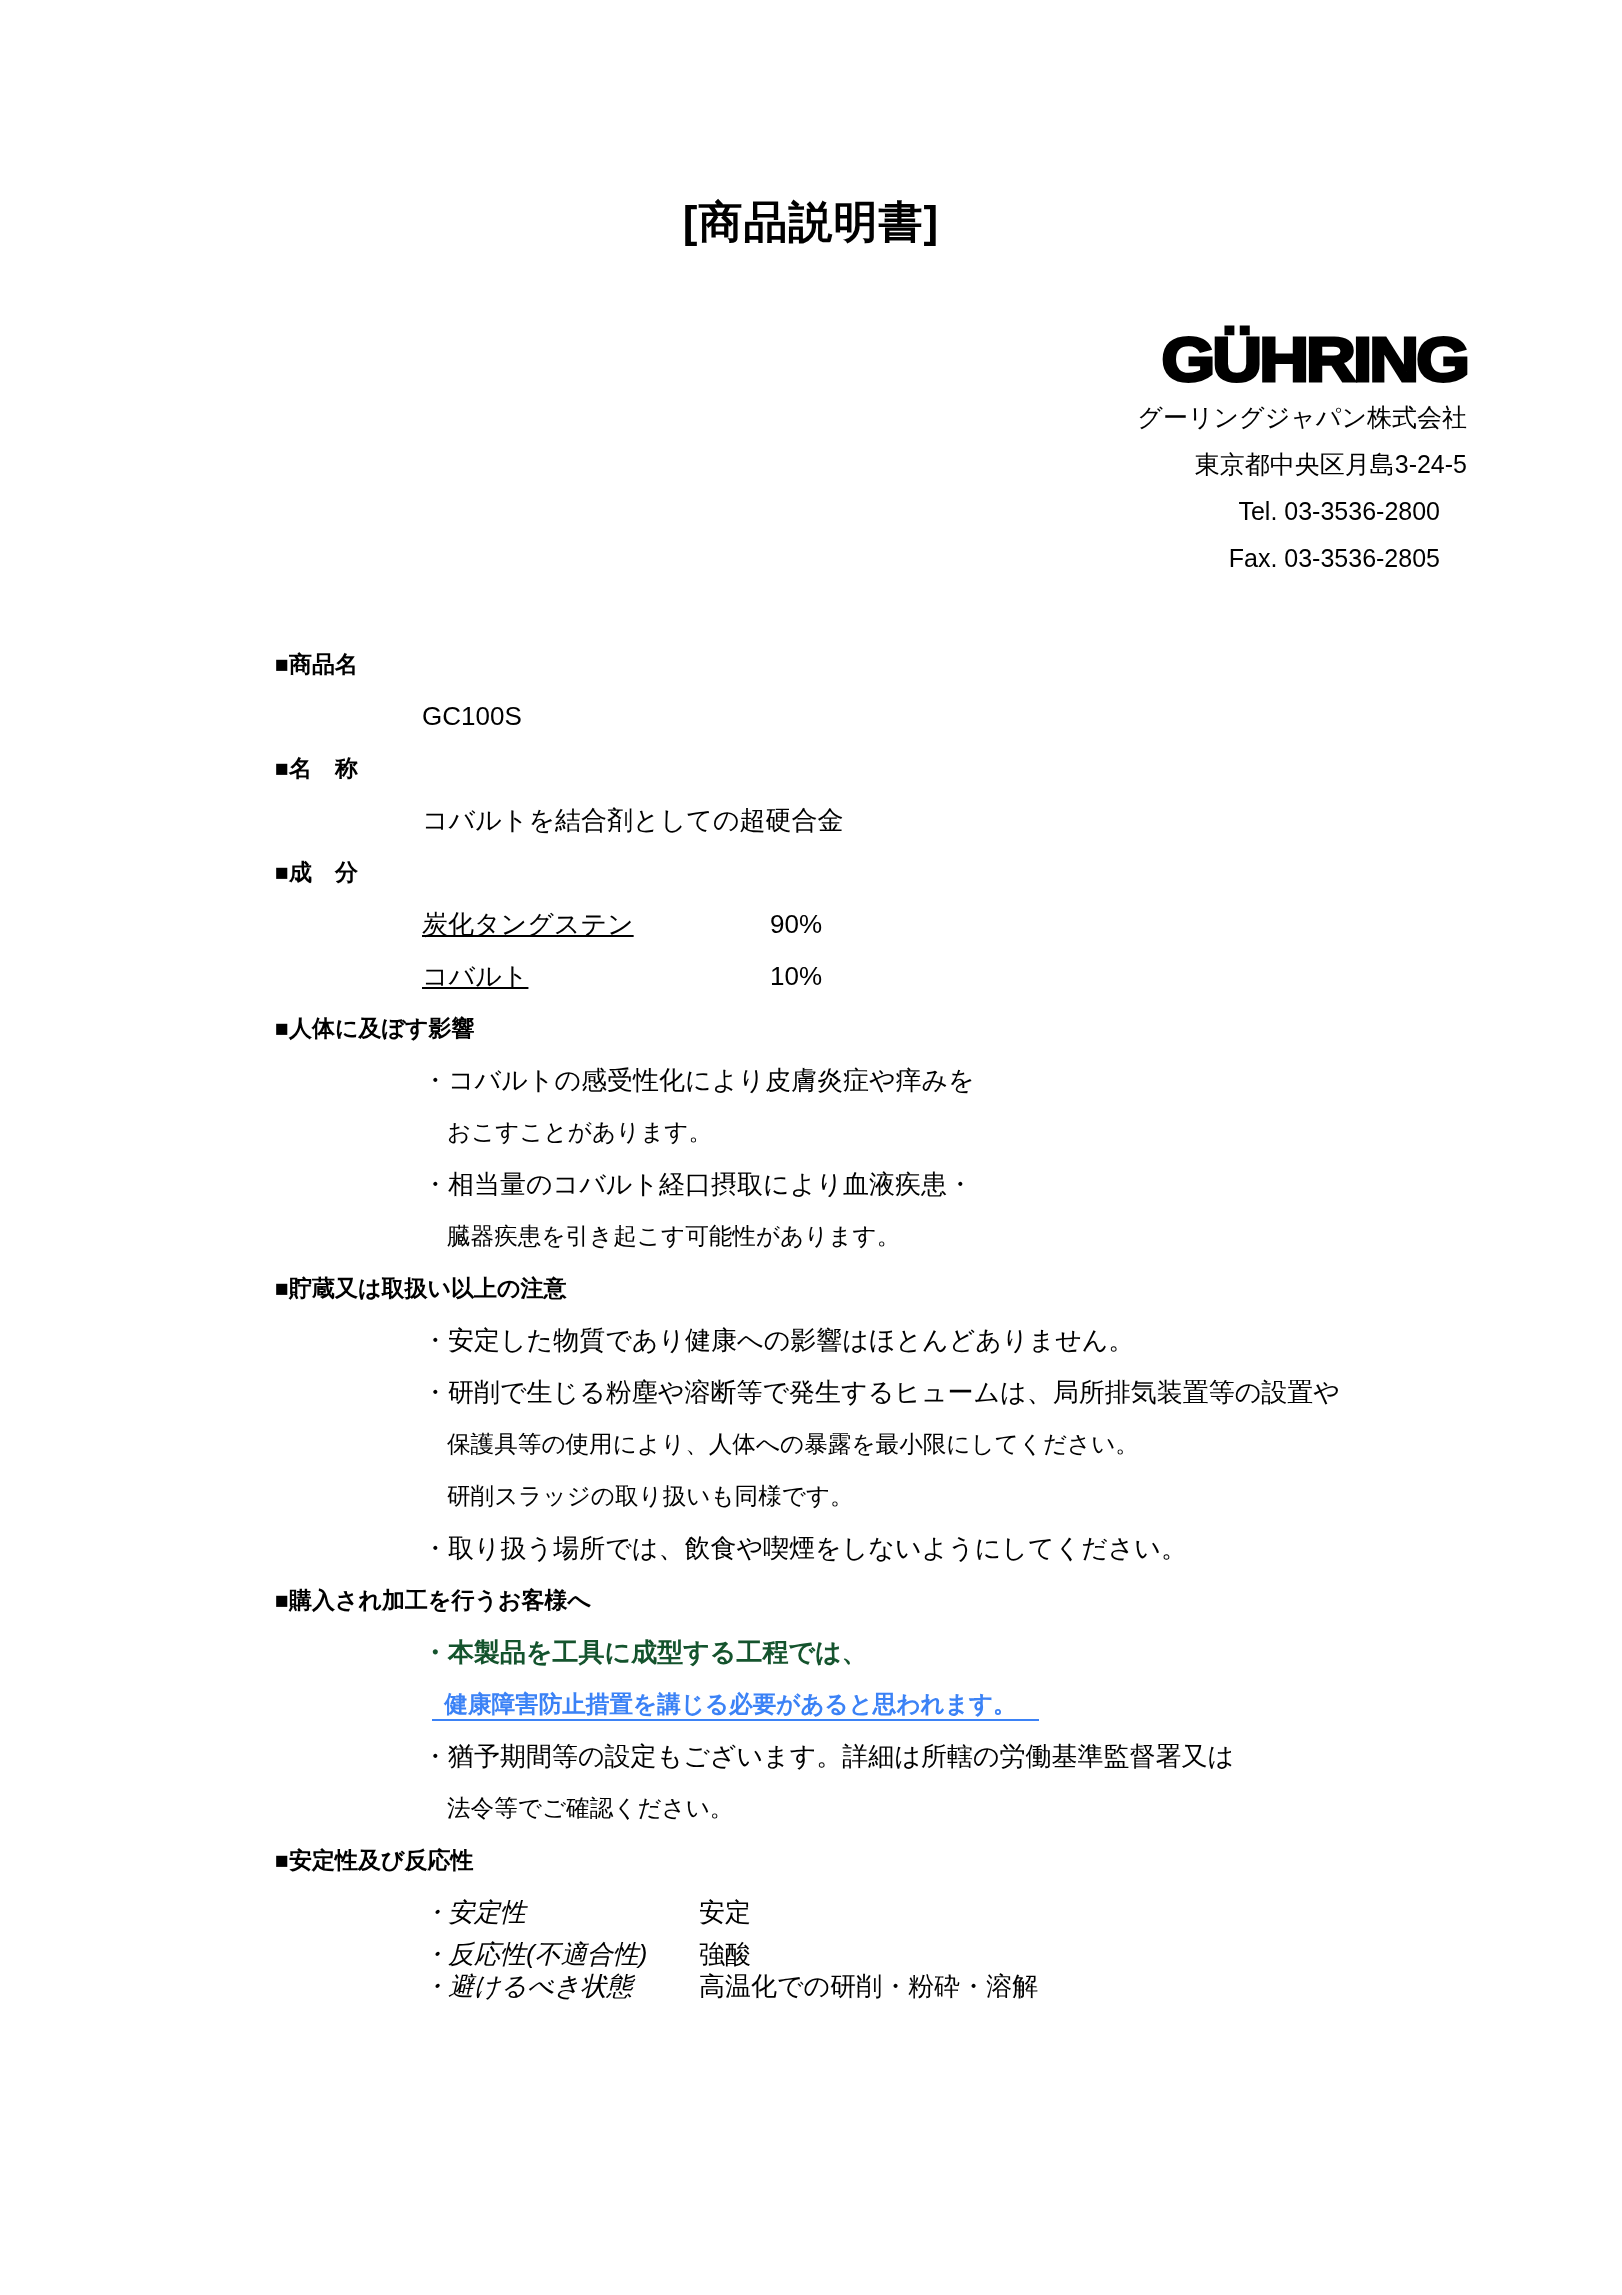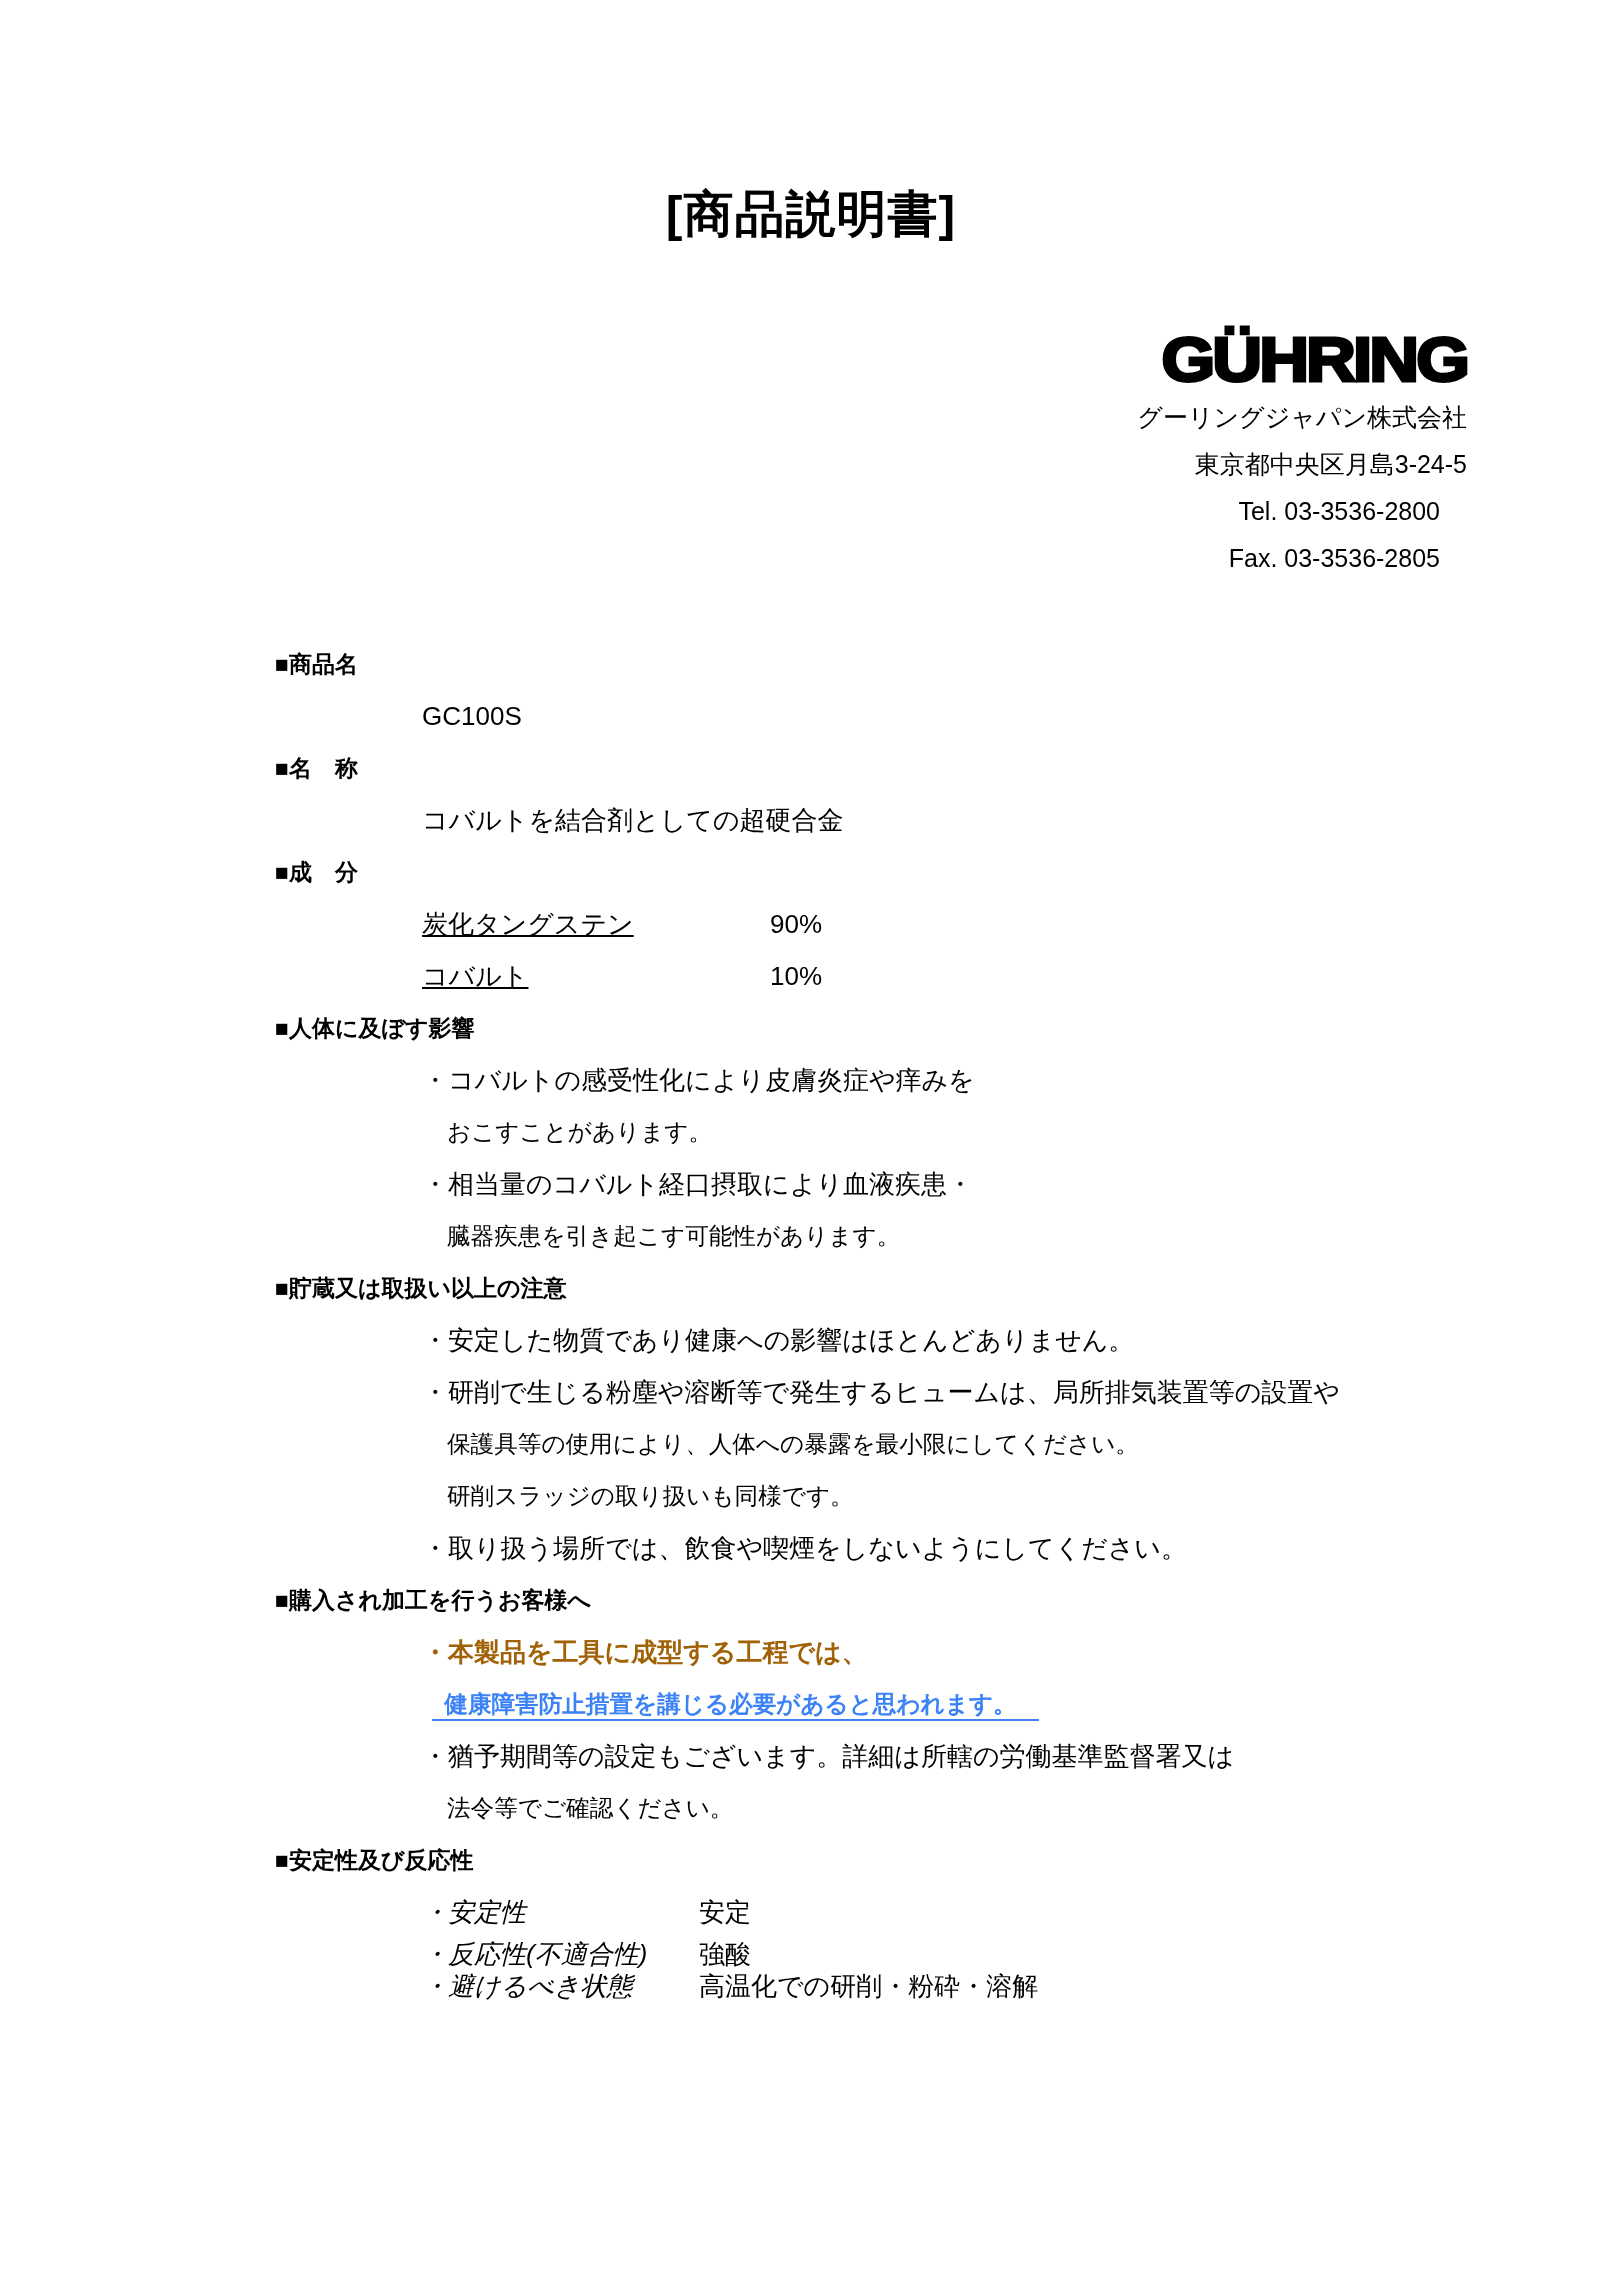--- a/index.html
+++ b/index.html
@@ -10,25 +10,25 @@
   body {
     width: 1622px;
     height: 2295px;
     position: relative;
     overflow: hidden;
     font-family: "Liberation Sans", "DejaVu Sans", sans-serif;
     color: #000000;
   }
   .page-title {
     position: absolute;
-    top: 184px;
+    top: 196px;
     left: 0;
     width: 100%;
     text-align: center;
-    font-size: 50px;
+    font-size: 44px;
     font-weight: bold;
     line-height: 1.2;
     letter-spacing: 1px;
   }
   .letterhead {
     position: absolute;
     top: 328px;
     right: 155px;
     text-align: right;
   }
@@ -121,21 +121,21 @@
   <div class="row"><span class="i2">臓器疾患を引き起こす可能性があります。</span></div>
 
   <div class="row"><span class="h">■貯蔵又は取扱い以上の注意</span></div>
   <div class="row"><span class="i1">・安定した物質であり健康への影響はほとんどありません。</span></div>
   <div class="row"><span class="i1">・研削で生じる粉塵や溶断等で発生するヒュームは、局所排気装置等の設置や</span></div>
   <div class="row"><span class="i2">保護具等の使用により、人体への暴露を最小限にしてください。</span></div>
   <div class="row"><span class="i2">研削スラッジの取り扱いも同様です。</span></div>
   <div class="row"><span class="i1">・取り扱う場所では、飲食や喫煙をしないようにしてください。</span></div>
 
   <div class="row"><span class="h">■購入され加工を行うお客様へ</span></div>
-  <div class="row"><span class="i1 red" style="color: #a16207;">・本製品を工具に成型する工程では、</span></div>
+  <div class="row"><span class="i1 red" style="color: #14532d;">・本製品を工具に成型する工程では、</span></div>
   <div class="row red-ul-row"><span class="ul-span red" style="color: #3b82f6;">健康障害防止措置を講じる必要があると思われます。</span></div>
   <div class="row"><span class="i1">・猶予期間等の設定もございます。詳細は所轄の労働基準監督署又は</span></div>
   <div class="row"><span class="i2">法令等でご確認ください。</span></div>
 
   <div class="row"><span class="h">■安定性及び反応性</span></div>
   <div class="row">
     <span class="i1"><span class="stab-label">・安定性</span><span>安定</span></span>
   </div>
   <div class="row tight">
     <span class="i1"><span class="stab-label">・反応性(不適合性)</span><span>強酸</span></span>

